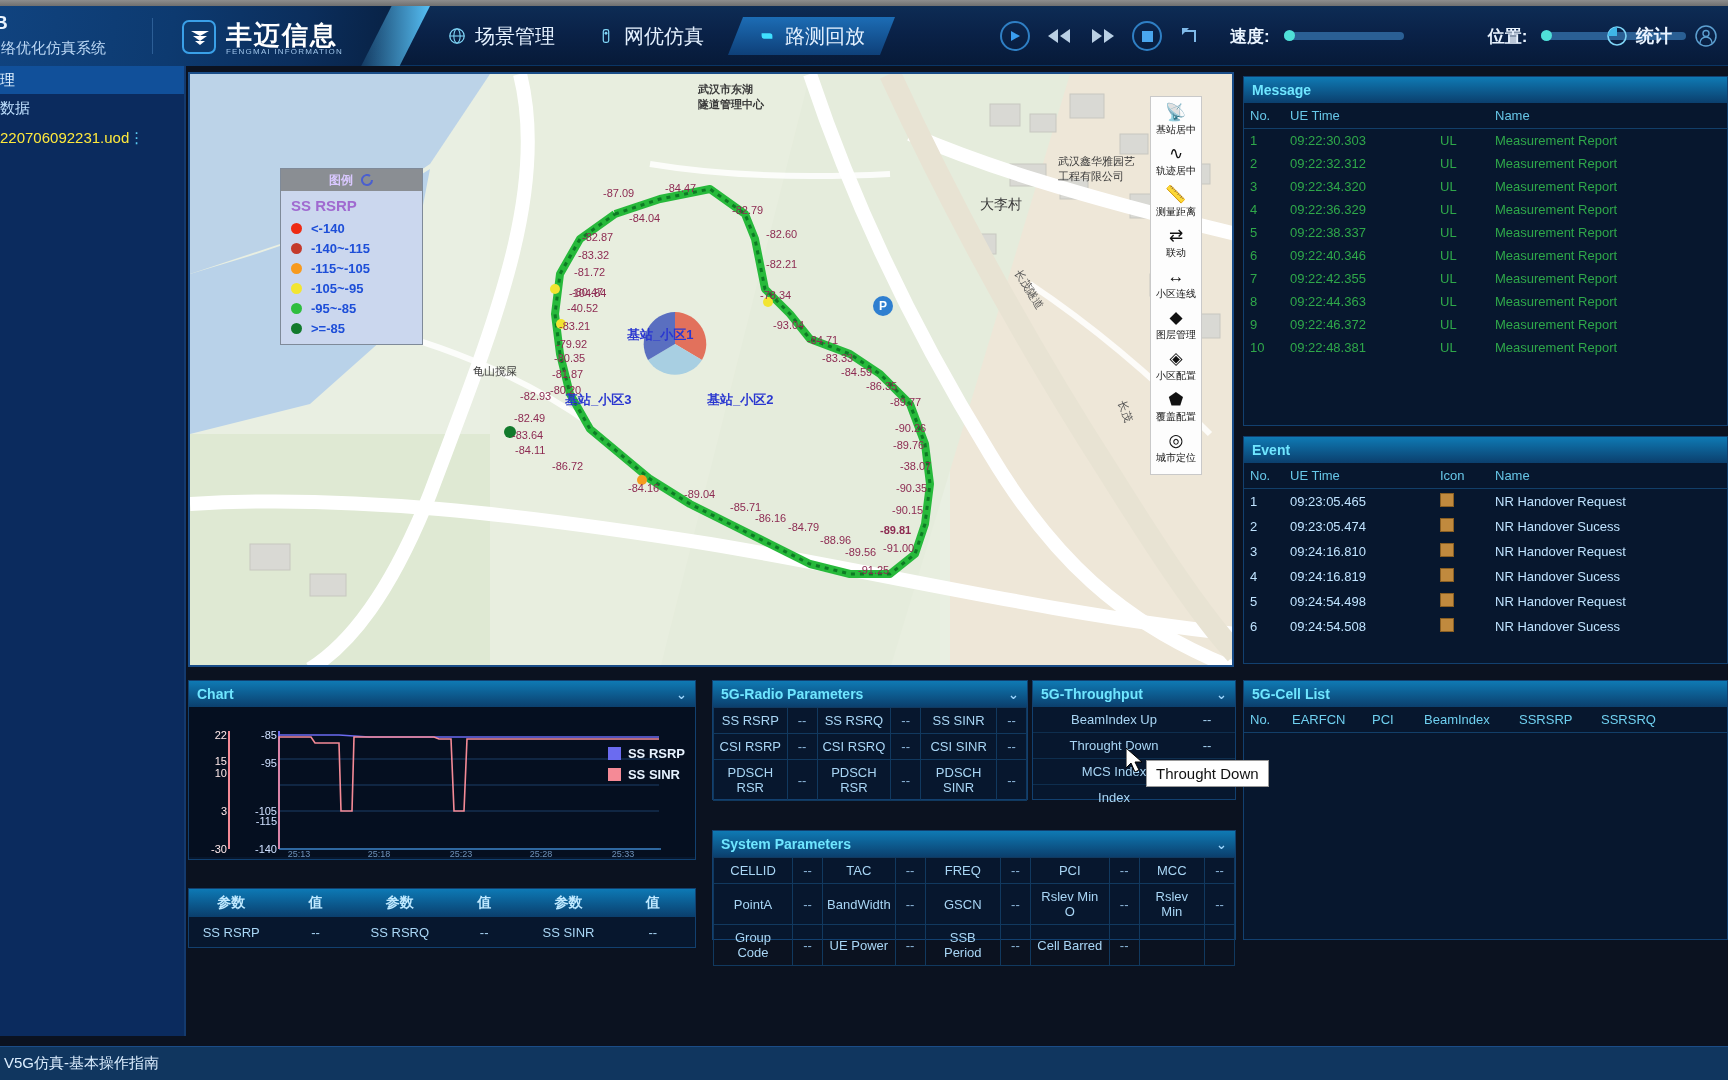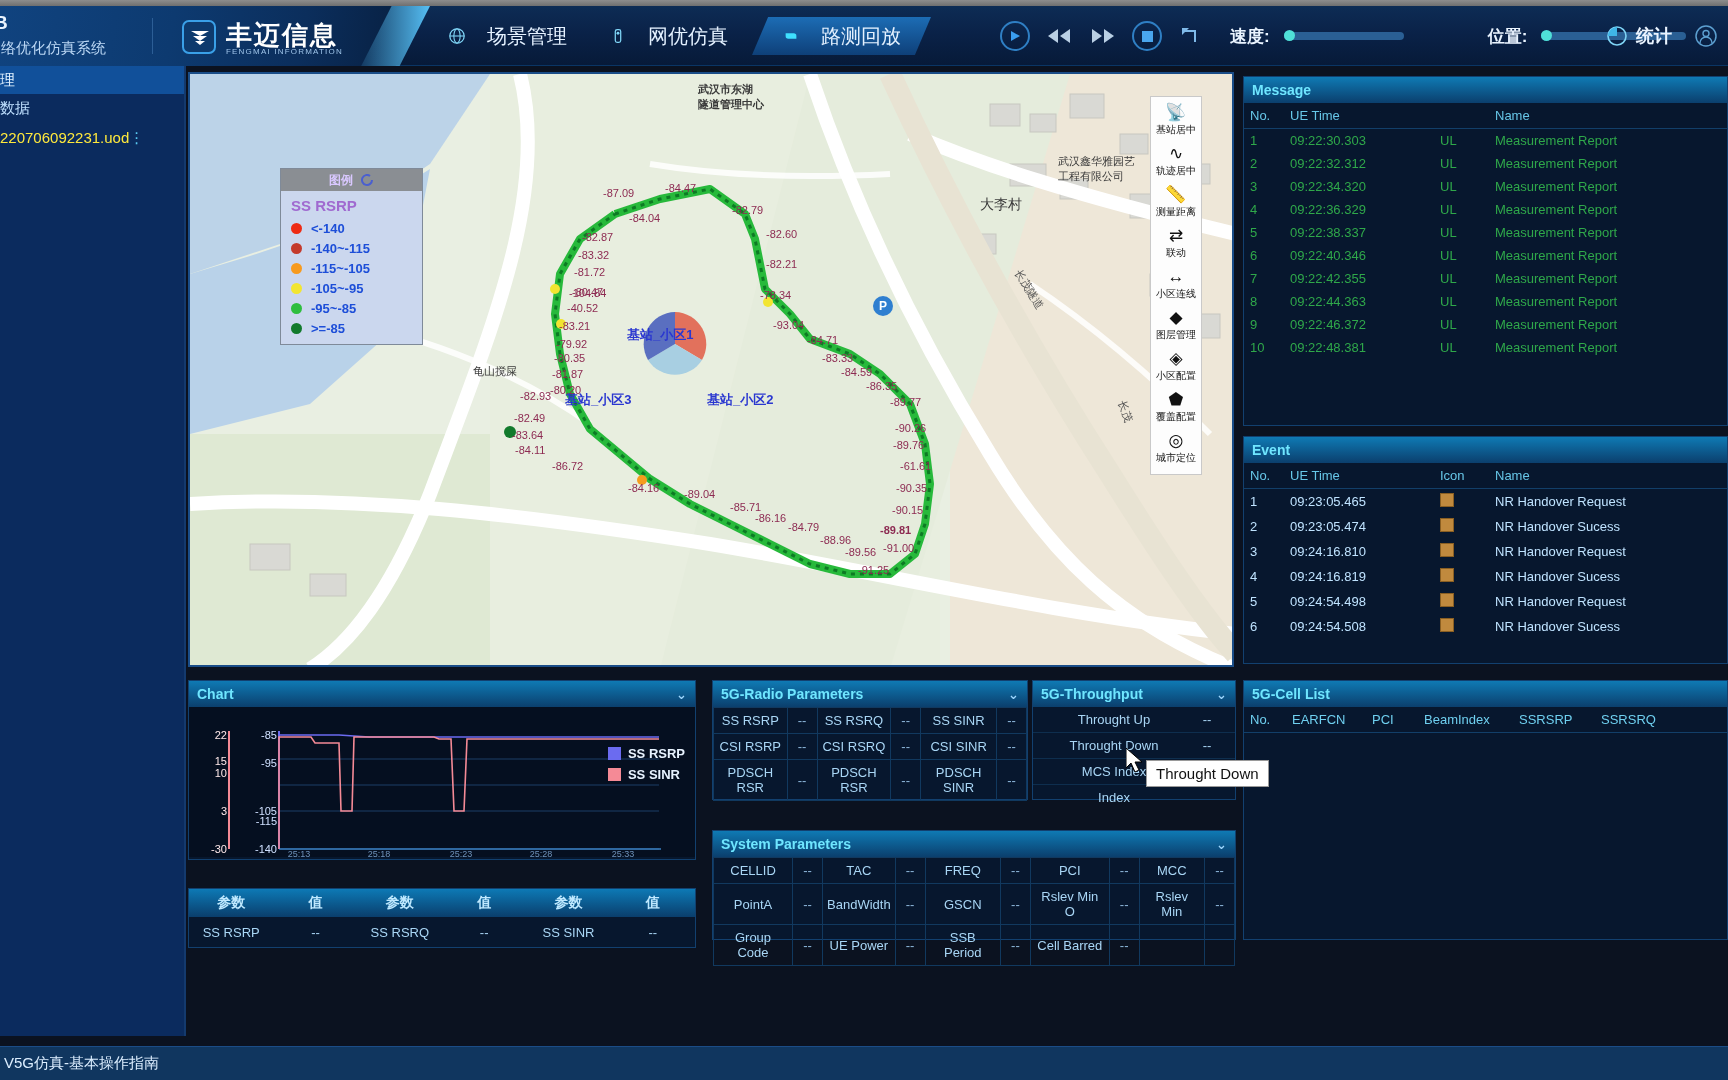--- a/index.html
+++ b/index.html
@@ -27,21 +27,21 @@
       border:2px solid #3aa0e8; border-radius:7px; background:#0e3a6d; }
   .logo-mark{ position:absolute; left:7px; top:9px; width:18px; height:15px; }
   .brand-cn{ position:absolute; left:226px; top:12px; font-size:26px; font-weight:bold;
       color:#ffffff; letter-spacing:2px; }
   .brand-en{ position:absolute; left:226px; top:41px; font-size:8px; color:#9fc5ea; letter-spacing:1.2px; }
   .hdr-slash{ position:absolute; left:350px; top:0; width:80px; height:60px;
       background:linear-gradient(90deg,rgba(58,160,232,0),rgba(90,200,255,.95));
       clip-path:polygon(52% 0, 100% 0, 62% 100%, 14% 100%); }
 
   .nav{ position:absolute; left:430px; top:0; height:60px; display:flex; align-items:center; gap:6px; }
-  .nav-item{ display:flex; align-items:center; gap:21px; padding:8px 18px; font-size:20px;
+  .nav-item{ display:flex; align-items:center; gap:9px; padding:8px 18px; font-size:20px;
       color:#e4f1ff; cursor:pointer; position:relative; }
   .nav-item.active{ background:linear-gradient(180deg,#12518f,#0b3straight); }
   .nav-item.active{ background:linear-gradient(180deg,#1d6fb8,#0d3c74);
       clip-path:polygon(9% 6%, 100% 6%, 91% 94%, 0% 94%); padding:8px 30px;
       border:0; }
   .nav-ico{ width:18px; height:18px; display:inline-block; }
 
   .transport{ position:absolute; left:1000px; top:0; height:60px; display:flex; align-items:center; gap:14px;}
   .tbtn{ width:30px; height:30px; display:flex; align-items:center; justify-content:center;
          cursor:pointer; }
@@ -366,21 +366,21 @@
     <div class="rsrp-lbl" style="left:651px;top:292px;">-84.59</div>
     <div class="rsrp-lbl" style="left:324px;top:338px;">-82.49</div>
     <div class="rsrp-lbl" style="left:676px;top:306px;">-86.35</div>
     <div class="rsrp-lbl" style="left:322px;top:355px;">-83.64</div>
     <div class="rsrp-lbl" style="left:700px;top:322px;">-89.77</div>
     <div class="rsrp-lbl" style="left:325px;top:370px;">-84.11</div>
     <div class="rsrp-lbl" style="left:705px;top:348px;">-90.26</div>
     <div class="rsrp-lbl" style="left:362px;top:386px;">-86.72</div>
     <div class="rsrp-lbl" style="left:703px;top:365px;">-89.76</div>
     <div class="rsrp-lbl" style="left:438px;top:408px;">-84.16</div>
-    <div class="rsrp-lbl" style="left:710px;top:386px;">-61.61</div>
+    <div class="rsrp-lbl" style="left:710px;top:386px;">-38.07</div>
     <div class="rsrp-lbl" style="left:494px;top:414px;">-89.04</div>
     <div class="rsrp-lbl" style="left:706px;top:408px;">-90.35</div>
     <div class="rsrp-lbl" style="left:540px;top:427px;">-85.71</div>
     <div class="rsrp-lbl" style="left:702px;top:430px;">-90.15</div>
     <div class="rsrp-lbl" style="left:565px;top:438px;">-86.16</div>
     <div class="rsrp-lbl" style="left:598px;top:447px;">-84.79</div>
     <div class="rsrp-lbl" style="left:690px;top:450px;font-weight:bold;">-89.81</div>
     <div class="rsrp-lbl" style="left:630px;top:460px;">-88.96</div>
     <div class="rsrp-lbl" style="left:693px;top:468px;">-91.00</div>
     <div class="rsrp-lbl" style="left:655px;top:472px;">-89.56</div>
@@ -732,21 +732,21 @@
     </tbody>
       </table>
   </div>
 
   <div class="panel thr">
     <div class="p-head">
       <span>5G-Throughput</span>
       <span class="chev">⌄</span>
     </div>
     <div class="thr-row">
-      <span style="flex:1;text-align:center;">Throught Up</span>
+      <span style="flex:1;text-align:center;">BeamIndex Up</span>
       <span style="width:40px;text-align:center;">--</span>
     </div>
     <div class="thr-row">
       <span style="flex:1;text-align:center;">Throught Down</span>
       <span style="width:40px;text-align:center;">--</span>
     </div>
     <div class="thr-row">
       <span style="flex:1;text-align:center;">MCS Index</span>
       <span style="width:40px;text-align:center;">--</span>
     </div>

